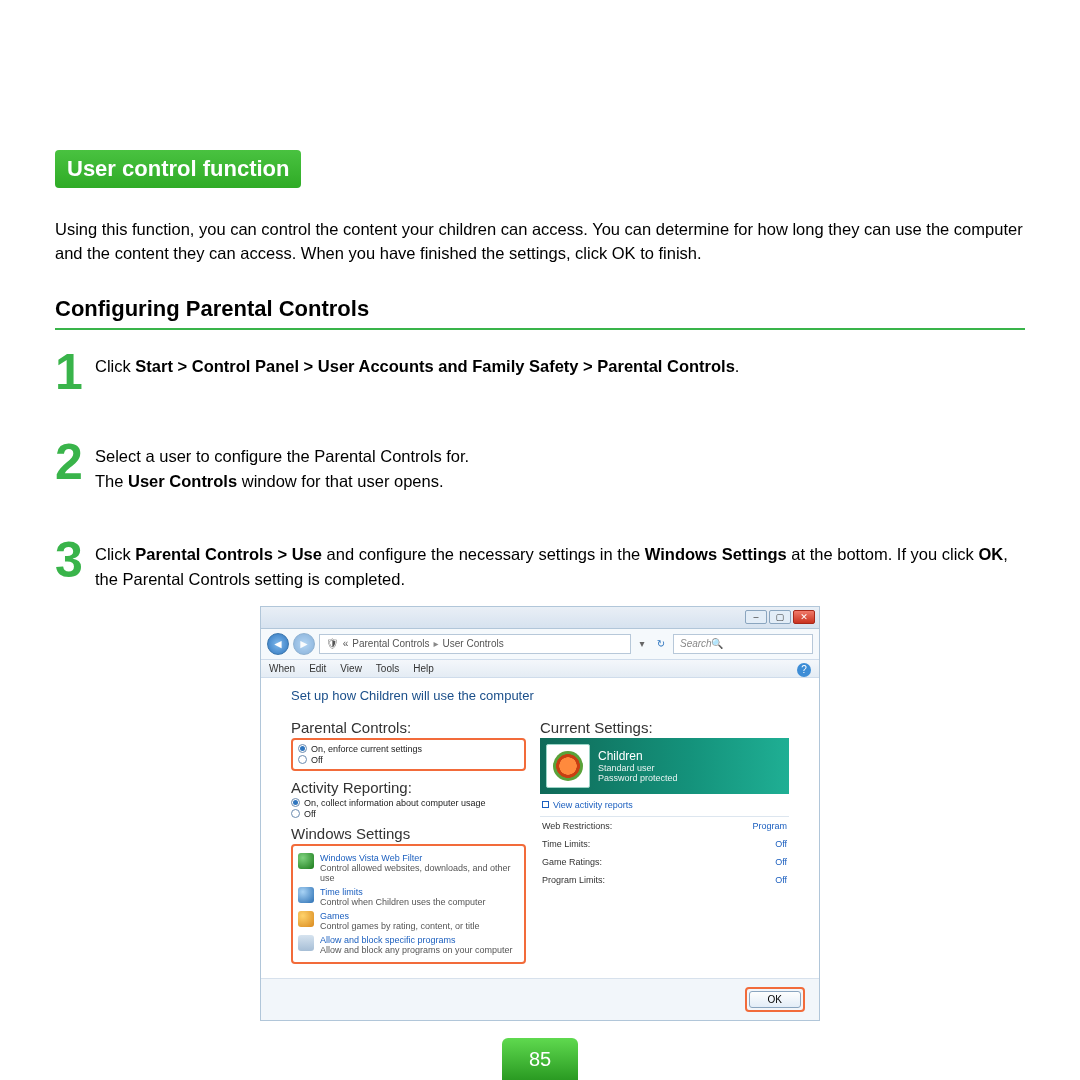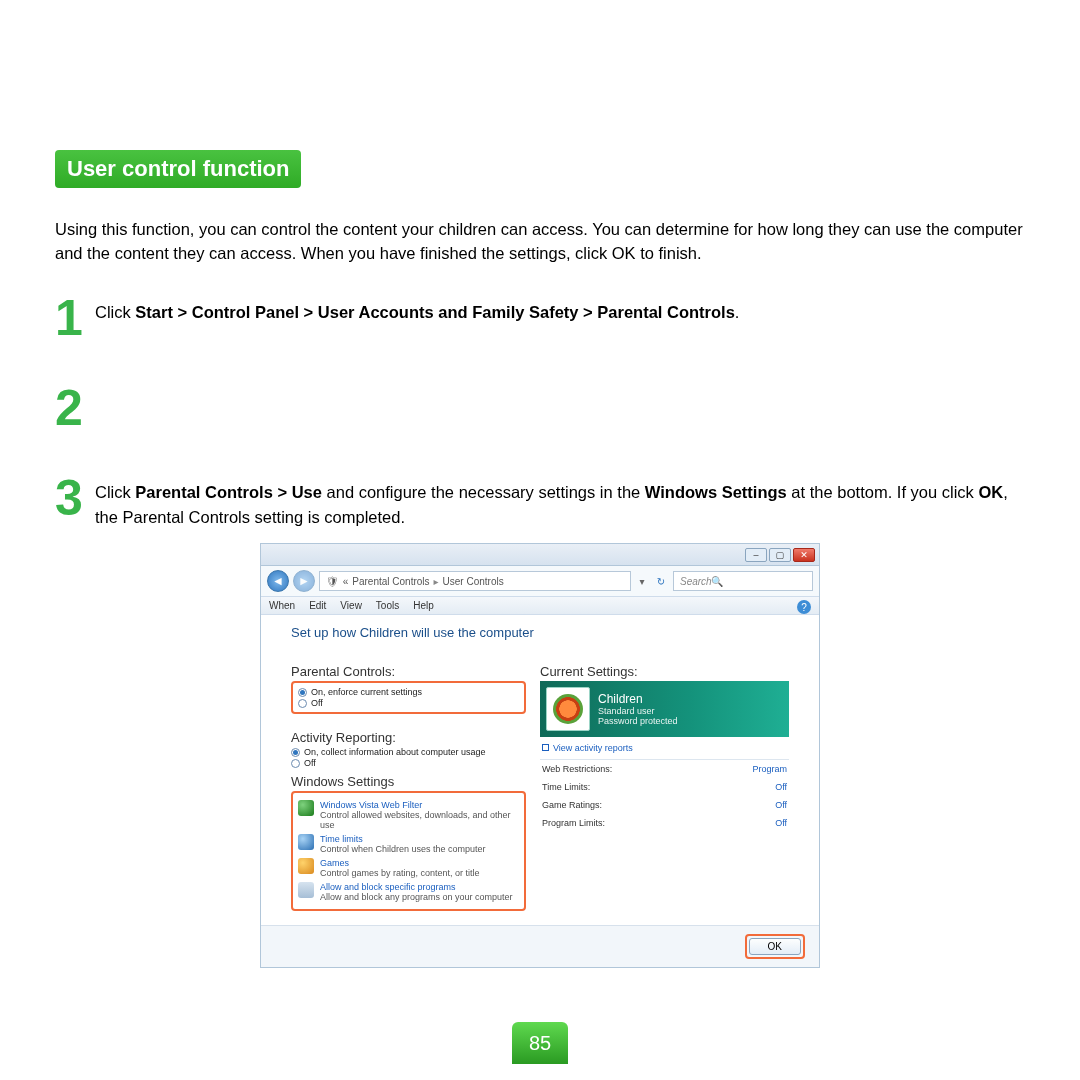--- a/index.html
+++ b/index.html
@@ -4,21 +4,21 @@
 <style>
   * { box-sizing: border-box; margin: 0; padding: 0; }
   body { width: 1080px; height: 1080px; background: #fff; font-family: Arial, Helvetica, sans-serif; color: #000; position: relative; }
   .page { padding: 150px 55px 0 55px; }
   .title-badge { display: inline-block; background: linear-gradient(#49c240,#2fab26); color: #fff; font-size: 22px; font-weight: bold; padding: 6px 12px; border-radius: 4px; margin-bottom: 30px; }
   .intro { font-size: 16.5px; line-height: 1.45; margin-bottom: 30px; }
   .subhead { font-size: 22px; font-weight: bold; border-bottom: 2px solid #39b44a; padding-bottom: 6px; margin-bottom: 20px; }
   .step { display: flex; align-items: flex-start; margin-bottom: 45px; }
   .step-num { font-size: 50px; font-weight: bold; color: #39b44a; line-height: 0.9; width: 40px; flex-shrink:0; }
   .step-body { font-size: 16.5px; line-height: 1.5; padding-top: 4px; }
-  .page-num { position: absolute; bottom: 16px; left: 50%; transform: translateX(-50%); width: 56px; height: 42px; background: linear-gradient(#5fd94f,#2a9a22); color: #fff; font-size: 20px; display:flex; align-items:center; justify-content:center; border-radius: 6px 6px 0 0; }
+  .page-num { position: absolute; bottom: 0; left: 50%; transform: translateX(-50%); width: 76px; height: 42px; background: linear-gradient(#5fd94f,#2a9a22); color: #fff; font-size: 20px; display:flex; align-items:center; justify-content:center; border-radius: 6px 6px 0 0; }
 
   
   .win { width: 560px; margin: 0 auto 20px; border: 1px solid #b1c6d9; background: #f2f6fa; font-family: "Segoe UI", Tahoma, sans-serif; font-size: 10px; color: #333; position: relative; }
   .titlebar { height: 22px; background: linear-gradient(#e9eff6,#d6e2ef); border-bottom:1px solid #b1c6d9; display:flex; justify-content:flex-end; align-items:center; padding-right:4px; gap:2px;}
   .wbtn { width:22px; height:14px; border:1px solid #8aa5bf; background:#e3edf7; border-radius:2px; display:flex;align-items:center;justify-content:center;font-size:9px;}
   .wbtn.close{ background: linear-gradient(#f07a6a,#c9321f); color:#fff; border-color:#a7281a;}
   .navrow { display:flex; align-items:center; padding:4px 6px; background:#f5f9fc; gap:4px;}
   .navbtn{ width:22px;height:22px;border-radius:50%;background:radial-gradient(#7fb9ec,#2f76bf);border:1px solid #3a76ad;display:flex;align-items:center;justify-content:center;color:#fff;font-size:12px;}
   .addr{ flex:1; height:20px; border:1px solid #b7c8d9; background:#fff; display:flex;align-items:center; padding:0 6px; gap:4px; color:#555;}
   .addr .crumb-sep{ color:#888;}
@@ -26,21 +26,21 @@
   .srch .mag{ color:#4a88c4; font-style:normal;}
   .addr-dd{ width:14px;text-align:center;color:#666;}
   .refresh{ width:16px;text-align:center;color:#2f76bf;}
   .menubar{ background:linear-gradient(#f4f7fb,#e4ecf4); border-top:1px solid #cfdceb; border-bottom:1px solid #cfdceb; padding:3px 8px; display:flex; gap:14px; color:#333; position:relative;}
   .helpq{ position:absolute; right:8px; top:3px; width:14px;height:14px;border-radius:50%;background:#3d8dd6;color:#fff;display:flex;align-items:center;justify-content:center;font-size:10px;}
   .content{ padding:10px 30px 14px; background:#fff;}
   .content h3{ color:#1b4f8a; font-weight:normal; font-size:13px; margin-bottom:8px;}
   .cols{ display:flex; gap:14px;}
   .left{ width:235px;}
   .right{ flex:1;}
-  .glabel{ font-size:13px; color:#333; margin:16px 0 2px;}
+  .glabel{ font-size:15px; color:#333; margin:8px 0 2px;}
   .hl{ border:2px solid #f26b3a; border-radius:4px; padding:3px 5px;}
   .radiorow{ display:flex; align-items:center; gap:4px; font-size:9px; margin:1px 0; color:#222;}
   .radiorow .dot{ width:9px;height:9px;border:1px solid #6b8bb0;border-radius:50%;display:inline-flex;align-items:center;justify-content:center;}
   .radiorow.sel .dot::after{ content:""; width:5px;height:5px;background:#2f76bf;border-radius:50%;}
   .setgrid{ margin-top:4px;}
   .setitem{ display:flex; gap:6px; align-items:flex-start; margin:4px 0;}
   .seticon{ width:16px;height:16px; border-radius:3px; flex-shrink:0;}
   .seticon.globe{ background: radial-gradient(circle at 30% 30%, #7ed27e, #1a7a1a);}
   .seticon.clock{ background: radial-gradient(circle at 30% 30%, #a8d3f5, #2b6fb3);}
   .seticon.games{ background: radial-gradient(circle at 30% 30%, #ffd36b, #d9891e);}
@@ -62,30 +62,35 @@
   .okbtn-wrap{ border:2px solid #f26b3a; border-radius:4px; padding:2px;}
 </style>
 </head>
 <body>
 
 <div class="page">
   <div class="title-badge">User control function</div>
 
   <p class="intro">Using this function, you can control the content your children can access. You can determine for how long they can use the computer and the content they can access. When you have finished the settings, click OK to finish.</p>
 
+  <h2 class="subhead">Configuring Parental Controls</h2>
 
   <div class="step">
     <div class="step-num">1</div>
     <div class="step-body">
       <span>Click </span><b>Start &gt; Control Panel &gt; User Accounts and Family Safety &gt; Parental Controls</b><span>.</span>
     </div>
   </div>
 
   <div class="step">
     <div class="step-num">2</div>
+    <div class="step-body">
+      <div>Select a user to configure the Parental Controls for.</div>
+      <div><span>The </span><b>User Controls</b><span> window for that user opens.</span></div>
+    </div>
   </div>
 
   <div class="step" style="margin-bottom:14px;">
     <div class="step-num">3</div>
     <div class="step-body">
       <span>Click </span><b>Parental Controls &gt; Use</b><span> and configure the necessary settings in the </span><b>Windows Settings</b><span> at the bottom. If you click </span><b>OK</b><span>, the Parental Controls setting is completed.</span>
     </div>
   </div>
 
   

